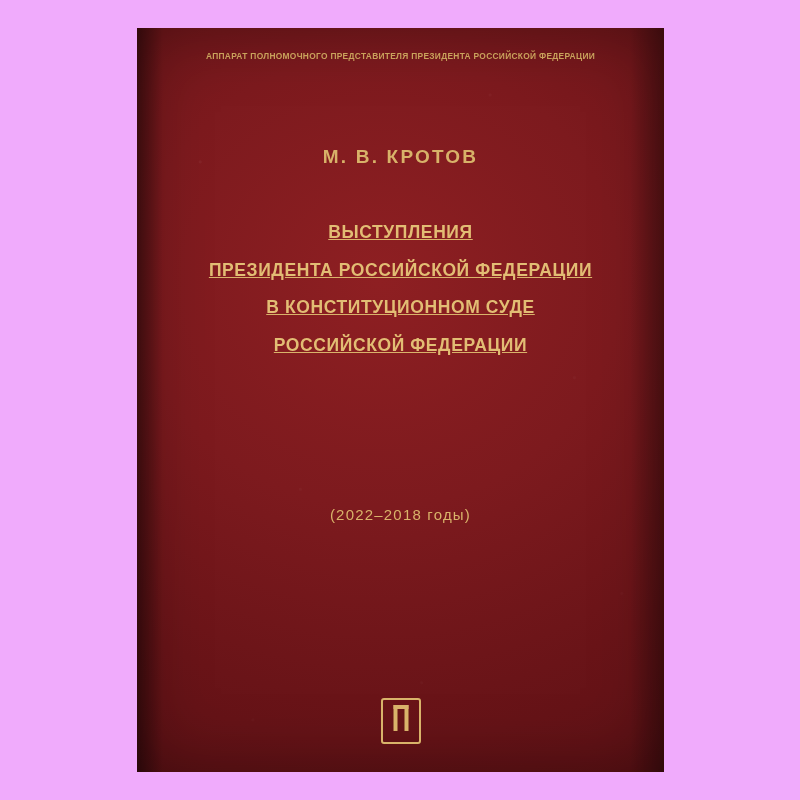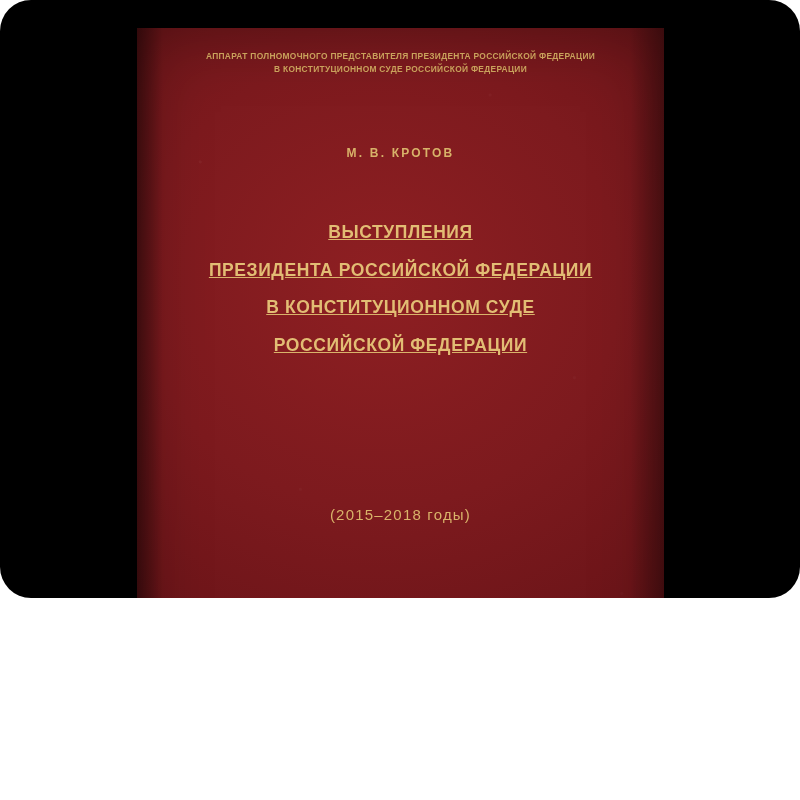--- a/index.html
+++ b/index.html
@@ -7,24 +7,23 @@
     padding: 0;
     width: 800px;
     height: 800px;
     background: #ffffff;
     font-family: "Liberation Sans", sans-serif;
   }
 
   #page {
     position: relative;
     width: 800px;
-    height: 598px;
-    background: #000000;
+    height: 800px;
+    background: #f0abfc;
     overflow: hidden;
-    border-radius: 31px;
   }
 
   
   #cover {
     position: absolute;
     left: 137px;
     top: 28px;
     width: 527px;
     height: 744px;
     background:
@@ -74,21 +73,21 @@
     line-height: 1.55;
     color: #c9a25c;
     text-transform: uppercase;
   }
 
   .author {
     position: absolute;
     top: 118px;
     left: 0;
     right: 0;
-    font-size: 12px;
+    font-size: 19px;
     font-weight: bold;
     letter-spacing: 2.2px;
     color: #d8b269;
   }
 
   .title-block {
     position: absolute;
     top: 196px;
     left: 24px;
     right: 24px;
@@ -162,33 +161,32 @@
 </style>
 </head>
 <body>
 
 <div id="page">
   <div id="cover">
     <div class="cover-inner">
 
       <div class="imprint">
         <div>АППАРАТ ПОЛНОМОЧНОГО ПРЕДСТАВИТЕЛЯ ПРЕЗИДЕНТА РОССИЙСКОЙ ФЕДЕРАЦИИ</div>
-        <div>В КОНСТИТУЦИОННОМ СУДЕ РОССИЙСКОЙ ФЕДЕРАЦИИ</div>
       </div>
 
       <div class="author">М. В. КРОТОВ</div>
 
       <div class="title-block">
         <div class="title-line">ВЫСТУПЛЕНИЯ</div>
         <div class="title-line">ПРЕЗИДЕНТА РОССИЙСКОЙ ФЕДЕРАЦИИ</div>
         <div class="title-line">В КОНСТИТУЦИОННОМ СУДЕ</div>
         <div class="title-line">РОССИЙСКОЙ ФЕДЕРАЦИИ</div>
       </div>
 
-      <div class="years">(2015–2018 годы)</div>
+      <div class="years">(2022–2018 годы)</div>
 
       <div class="publisher-logo">
         <div class="logo-frame"></div>
         <div class="logo-glyph"></div>
       </div>
 
       <div class="texture"></div>
     </div>
   </div>
 </div>

